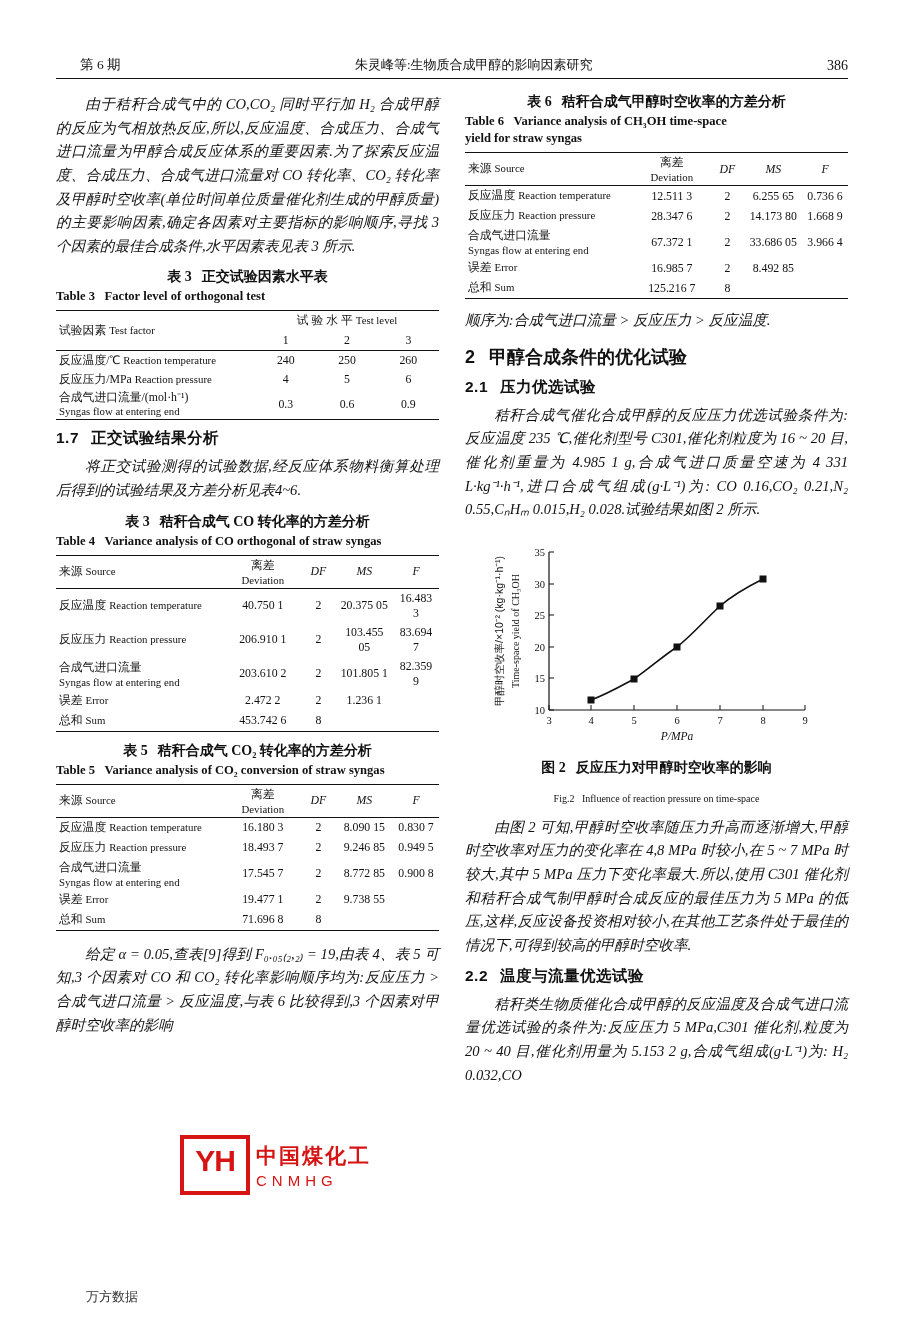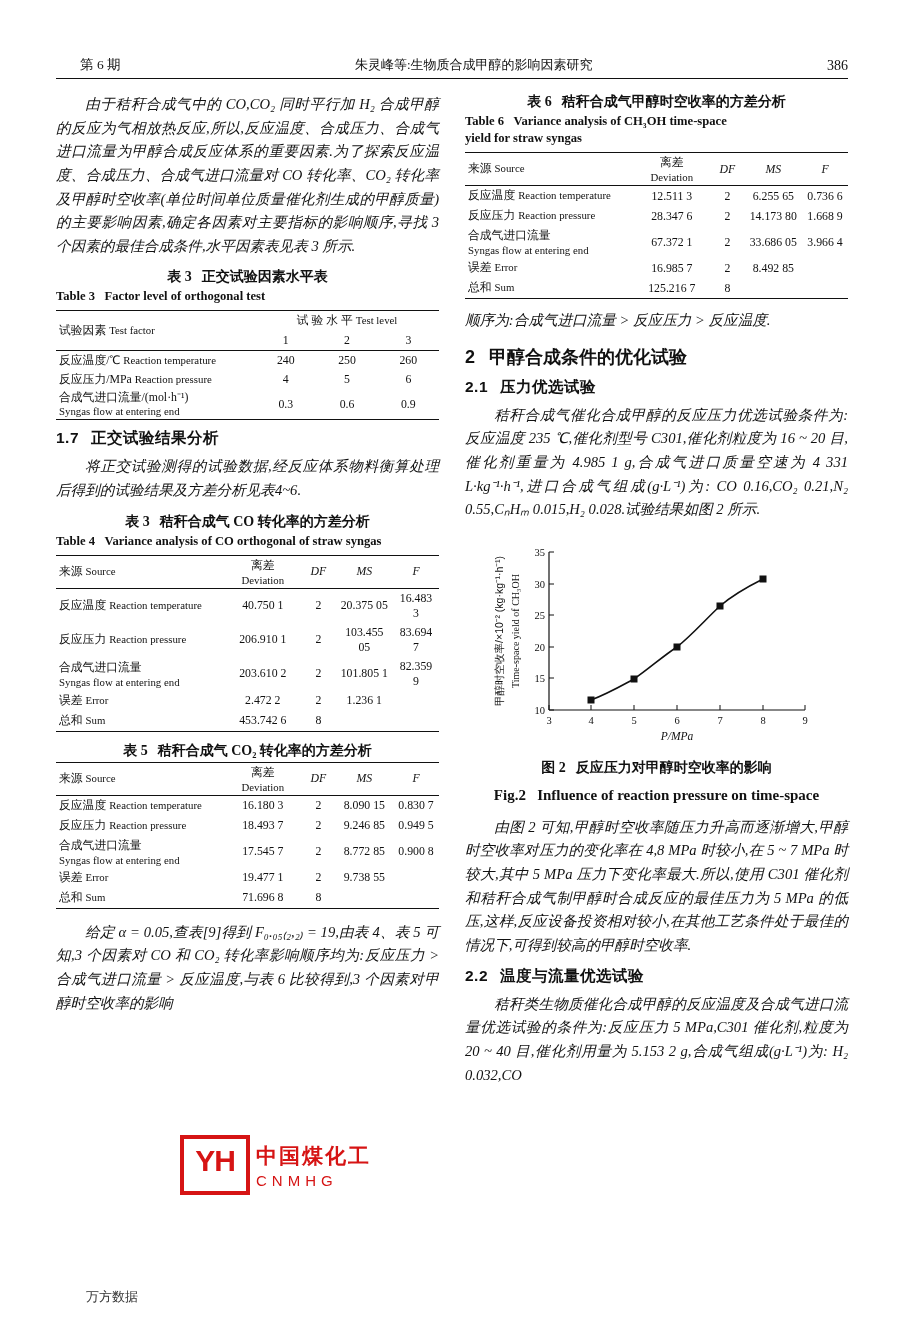--- a/index.html
+++ b/index.html
@@ -73,21 +73,21 @@
   .tb-bot { border-bottom:1.5px solid #111; }
   .hdr-row td { padding-top:4px; padding-bottom:4px; }
   .cnlbl { font-size:11.8px; }
   .enlbl { font-size:10.8px; }
   .two-line { line-height:1.15; }
 
   
   .figwrap { margin:12px 0 4px 0; text-align:center; }
   .fig-cn { font-size:14px; font-weight:bold; margin-top:6px; }
   .fig-cn .tnum { margin-right:10px; }
-  .fig-en { font-size:15px; font-weight:bold; line-height:1.4; margin-top:8px;}
+  .fig-en { font-size:10px; font-weight:normal; line-height:1.4; margin-top:15px;}
 
   
   .wm {
     position:absolute; left:180px; top:1135px;
     display:flex; align-items:center; gap:6px;
     pointer-events:none;
   }
   .wm-box {
     width:62px; height:52px; border:4px solid #d61414;
     color:#d61414; font-family:"Liberation Sans", sans-serif;
@@ -254,20 +254,23 @@
             <td></td>
             <td></td>
           </tr>
         </tbody>
           </table>
       </div>
 
       <div class="tbl-block">
         <div class="tbl-cn">
           <span class="tnum">表 5</span><span>秸秆合成气 CO₂ 转化率的方差分析</span>
+        </div>
+        <div class="tbl-en">
+          <span>Table 5</span>&nbsp;&nbsp;&nbsp;<span>Variance analysis of CO₂ conversion of straw syngas</span>
         </div>
         <table class="data">
           <tbody>
               <tr class="tb-top hdr-row">
             <td class="lft" style="width:44%;">
               <span class="cnlbl">来源</span>
               <span class="enlbl">Source</span>
             </td>
             <td style="width:20%;">
               <div class="cnlbl">离差</div>

